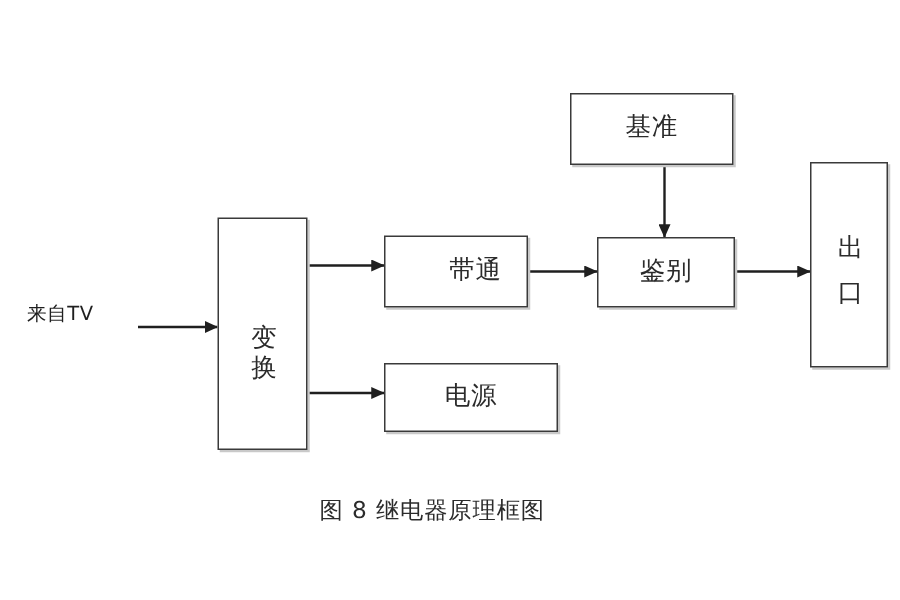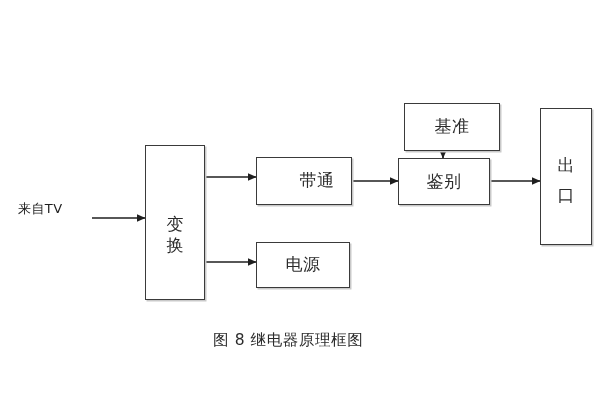--- a/index.html
+++ b/index.html
@@ -95,24 +95,24 @@
 
   <div class="source-label" style="left: 18px; top: 200px;">来自TV</div>
 
   <div id="blocks-host">
       <div class="block" style="left: 145px; top: 145px; width: 60px; height: 155px;">
         <div class="block-label vertical">变换</div>
       </div>
       <div class="block" style="left: 256px; top: 157px; width: 96px; height: 48px; padding-left: 26px;">
         <div class="block-label">带通</div>
       </div>
-      <div class="block" style="left: 256px; top: 242px; width: 94px; height: 46px;">
+      <div class="block" style="left: 256px; top: 242px; width: 116px; height: 46px;">
         <div class="block-label">电源</div>
       </div>
-      <div class="block" style="left: 404px; top: 62px; width: 96px; height: 48px; margin-top: 41px;">
+      <div class="block" style="left: 380px; top: 62px; width: 109px; height: 48px;">
         <div class="block-label">基准</div>
       </div>
       <div class="block" style="left: 398px; top: 158px; width: 92px; height: 47px;">
         <div class="block-label">鉴别</div>
       </div>
       <div class="block" style="left: 540px; top: 108px; width: 52px; height: 137px;">
         <div class="block-label vertical-tall">出口</div>
       </div>
     </div>
 

